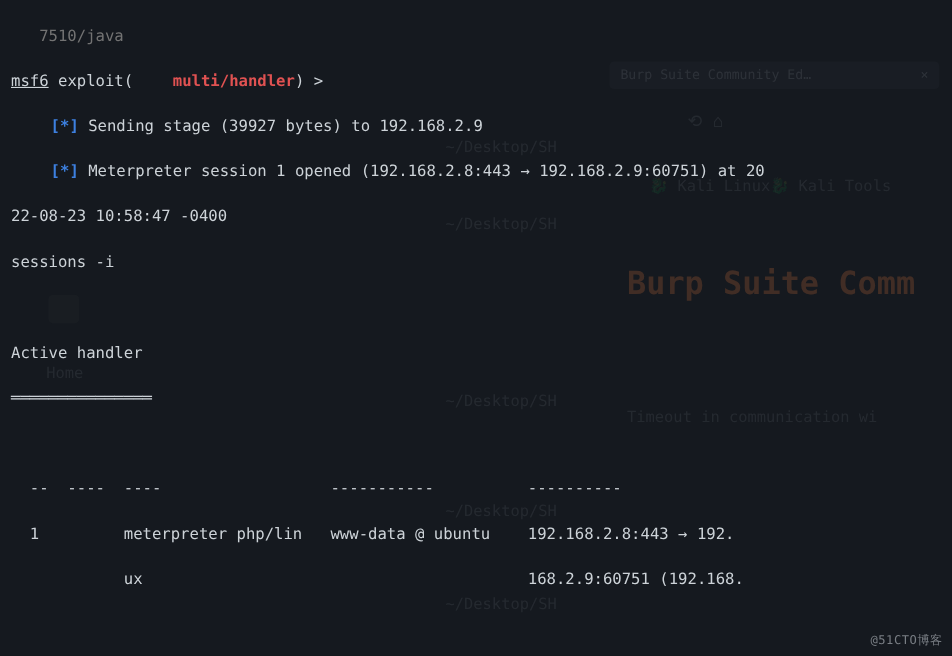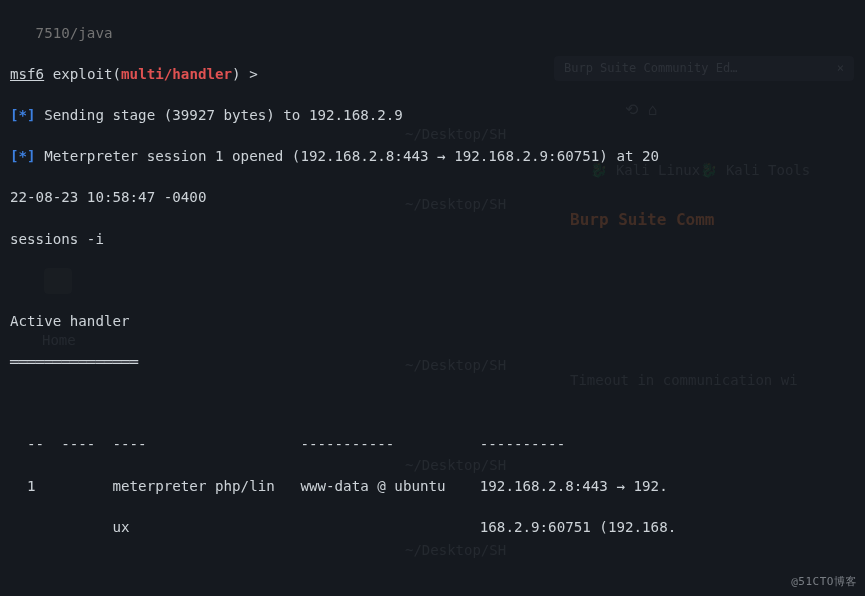--- a/index.html
+++ b/index.html
@@ -15,21 +15,21 @@
     overflow: hidden;
     position: relative;
   }
   .term {
     padding: 2px 6px 2px 10px;
     white-space: pre;
   }
   .blue  { color: #3d80e0; }
   .red   { color: #e05252; }
   .grey  { color: #737373; }
-  .bold  { font-weight: bold; }
+  .bold  { font-weight: bold; margin-left: 36px; }
   .uline { text-decoration: underline; }
 
   .bg-ghost {
     position: absolute;
     left: 0; top: 0; width: 865px; height: 596px;
     pointer-events: none;
     z-index: 0;
   }
   .term { position: relative; z-index: 1; }
 
@@ -72,21 +72,21 @@
 <body>
 
 <div class="bg-ghost">
   <div class="ghost-tab" style="left:554px; top:56px; width:280px;">
     <span>Burp Suite Community Ed…</span>
     <span style="float:right">×</span>
   </div>
   <div class="ghost-text" style="left:625px; top:98px; font-size:16px;">⟲   ⌂</div>
   <div class="ghost-text" style="left:590px; top:160px;">🐉 <span>Kali Linux</span></div>
   <div class="ghost-text" style="left:700px; top:160px;">🐉 <span>Kali Tools</span></div>
-  <div class="ghost-text ghost-orange" style="left:570px; top:208px; font-size:16px; font-weight:600;">Burp Suite Comm</div>
+  <div class="ghost-text ghost-orange" style="left:570px; top:236px; font-size:29px; font-weight:600;">Burp Suite Comm</div>
   <div class="ghost-text" style="left:570px; top:370px;">Timeout in communication wi</div>
 
   <div class="ghost-text" style="left:405px; top:124px;">~/Desktop/SH</div>
   <div class="ghost-text" style="left:405px; top:194px;">~/Desktop/SH</div>
   <div class="ghost-text" style="left:405px; top:355px;">~/Desktop/SH</div>
   <div class="ghost-text" style="left:405px; top:455px;">~/Desktop/SH</div>
   <div class="ghost-text" style="left:405px; top:540px;">~/Desktop/SH</div>
 
   <div class="ghost-box" style="left:44px; top:268px; width:28px; height:26px;"></div>
   <div class="ghost-text" style="left:42px; top:330px;">Home</div>

